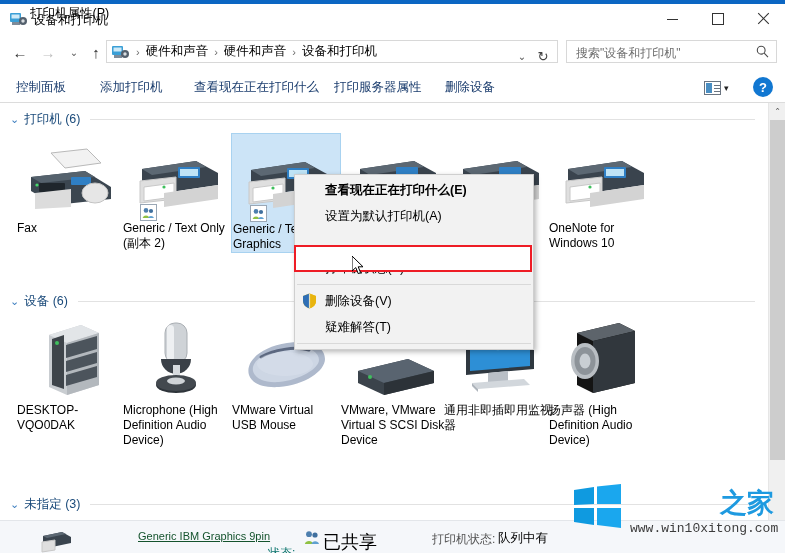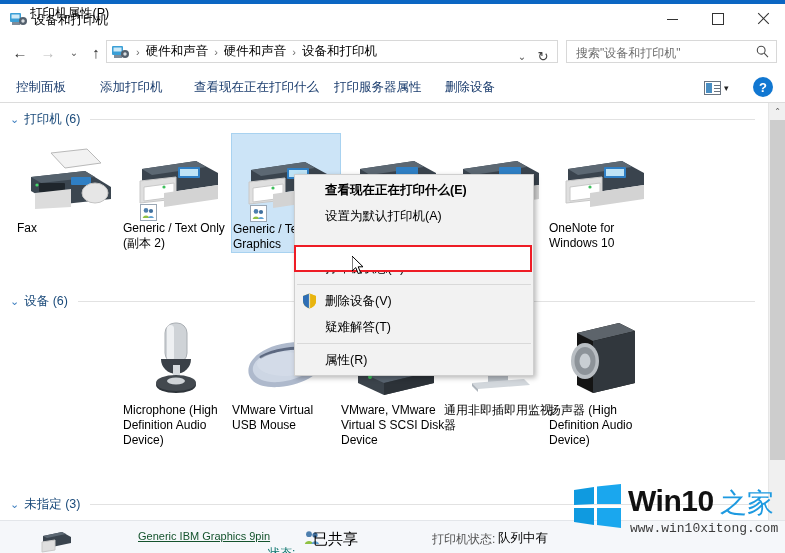--- a/index.html
+++ b/index.html
@@ -94,29 +94,29 @@
   .vscroll{position:absolute;right:0;top:103px;width:17px;height:426px;background:#f0f0f0;border-left:1px solid #e6e6e6;box-sizing:border-box;}
   .vs-arrow{width:17px;height:17px;display:flex;align-items:center;justify-content:center;font-size:8px;color:#5a5a5a;}
   .vs-thumb{position:absolute;left:1px;top:17px;width:15px;height:340px;background:#cdcdcd;}
 
   
   .statusbar{position:absolute;left:0;top:520px;width:785px;height:33px;background:#f5f7fa;border-top:1px solid #e3e6ea;}
   .st-ico{position:absolute;left:40px;top:6px;width:34px;height:26px;}
   .st-name{position:absolute;left:138px;top:9px;font-size:11px;color:#14532d;white-space:nowrap;text-decoration:underline;}
   .st-k1{position:absolute;left:268px;top:24px;font-size:12px;color:#0f766e;}
   .st-shareico{position:absolute;left:304px;top:9px;width:16px;height:15px;}
-  .st-v1{position:absolute;left:313px;top:9px;font-size:15px;color:#000;}
+  .st-v1{position:absolute;left:323px;top:9px;font-size:18px;color:#000;}
   .st-k2{position:absolute;left:432px;top:10px;font-size:12px;color:#555;}
   .st-v2{position:absolute;left:498px;top:9px;font-size:12.5px;color:#000;white-space:nowrap;}
 
   
   .watermark{position:absolute;left:572px;top:478px;width:213px;height:66px;z-index:60;}
   .wm-logo{position:absolute;left:2px;top:6px;width:48px;height:44px;}
   .wm-t1{position:absolute;left:56px;top:6px;font-size:30px;font-weight:bold;color:#111;letter-spacing:-.5px;}
-  .wm-t2{position:absolute;left:148px;top:7px;font-size:27px;font-weight:normal;color:#1e9ae0;}
+  .wm-t2{position:absolute;left:148px;top:7px;font-size:27px;font-weight:bold;color:#1e9ae0;}
   .wm-sub{position:absolute;left:58px;top:43px;font-size:13px;color:#3c3c3c;font-family:Liberation Mono, monospace;}
 </style>
 </head>
 <body>
 
 <div class="win">
 
   <div class="accent-bar"></div>
 
   <div class="titlebar">
@@ -307,20 +307,35 @@
       </div>
       <div class="label">OneNote for Windows 10</div>
     </div>
 
     <div class="group-head" style="top:190px">
       <span class="grp-caret">⌄</span>
       <span class="grp-label">设备 (6)</span>
       <span class="grp-rule"></span>
     </div>
 
+    <div class="tile" style="left:16px;top:212px">
+      <div class="icowrap">
+        <svg width="80" height="82" viewBox="0 0 80 82">
+          <polygon points="18,16 50,6 68,14 68,66 36,76 18,68" fill="#c9cdd1"></polygon>
+          <polygon points="18,16 50,6 68,14 36,24" fill="#e2e5e8"></polygon>
+          <polygon points="36,24 68,14 68,66 36,76" fill="#b3b8bd"></polygon>
+          <polygon points="21,20 33,16 33,70 21,66" fill="#3e444a"></polygon>
+          <polygon points="35,26 66,17 66,30 35,39" fill="#4c545c"></polygon>
+          <polygon points="35,42 66,33 66,44 35,53" fill="#4c545c"></polygon>
+          <polygon points="35,56 66,47 66,58 35,67" fill="#4c545c"></polygon>
+          <circle cx="26" cy="24" r="2" fill="#3fbf5d"></circle>
+        </svg>
+      </div>
+      <div class="label">DESKTOP-VQO0DAK</div>
+    </div>
 
     <div class="tile" style="left:122px;top:212px">
       <div class="icowrap">
         <svg width="72" height="84" viewBox="0 0 72 84">
           <rect x="24" y="6" width="22" height="40" rx="10" fill="#cfd3d7" stroke="#a9aeb3"></rect>
           <rect x="26" y="8" width="7" height="36" rx="3.5" fill="#eef0f2"></rect>
           <path d="M20 42 a15 15 0 0 0 30 0 z" fill="#3a4047"></path>
           <rect x="32" y="48" width="7" height="14" fill="#d6dade"></rect>
           <ellipse cx="35" cy="68" rx="20" ry="8" fill="#2e343a"></ellipse>
           <ellipse cx="35" cy="66" rx="20" ry="8" fill="#43494f"></ellipse>
@@ -405,21 +420,20 @@
           <path d="M7.5 0.6 L14 3 V8 C14 12 10.5 14.6 7.5 15.4 C4.5 14.6 1 12 1 8 V3 Z" fill="#f0c419"></path>
           <path d="M7.5 0.6 L1 3 V8 C1 12 4.5 14.6 7.5 15.4 Z" fill="#2f6fb5"></path>
           <path d="M7.5 0.6 L14 3 V8 C14 12 10.5 14.6 7.5 15.4 Z" fill="#e8b40f"></path>
           <rect x="6.9" y="0.6" width="1.2" height="14.8" fill="#fff" opacity=".65"></rect>
         </svg>
       </span>
       <span>删除设备(V)</span>
     </div>
     <div class="ctxitem">疑难解答(T)</div>
     <div class="ctxsep"></div>
-    <div class="ctxitem">属性(R)</div>
   </div>
 
   <div class="ctx-highlight"></div>
   <div class="ctx-highlight-label" style="z-index:42;text-align:right;">打印机属性(P)</div>
 
   <span class="cursor">
     <svg width="13" height="19" viewBox="0 0 13 19">
       <polygon points="0,0 0,15 3.8,11.6 6.2,17.6 8.6,16.6 6.2,10.8 11,10.8" fill="#fff" stroke="#000" stroke-width="1"></polygon>
     </svg>
   </span>
@@ -454,18 +468,17 @@
 
   <div class="watermark">
     <span class="wm-logo">
       <svg width="48" height="44" viewBox="0 0 48 44">
         <polygon points="0,6 20,3 20,20 0,21" fill="#0f9ae0"></polygon>
         <polygon points="23,2.5 47,0 47,20 23,20" fill="#1aa7ee"></polygon>
         <polygon points="0,24 20,24 20,41 0,38" fill="#0f9ae0"></polygon>
         <polygon points="23,24 47,24 47,44 23,41" fill="#1aa7ee"></polygon>
       </svg>
     </span>
-    <span class="wm-t1">Win10</span>
     <span class="wm-t2">之家</span>
     <span class="wm-sub">www.win10xitong.com</span>
   </div>
 
 </div>
 
 </body></html>

